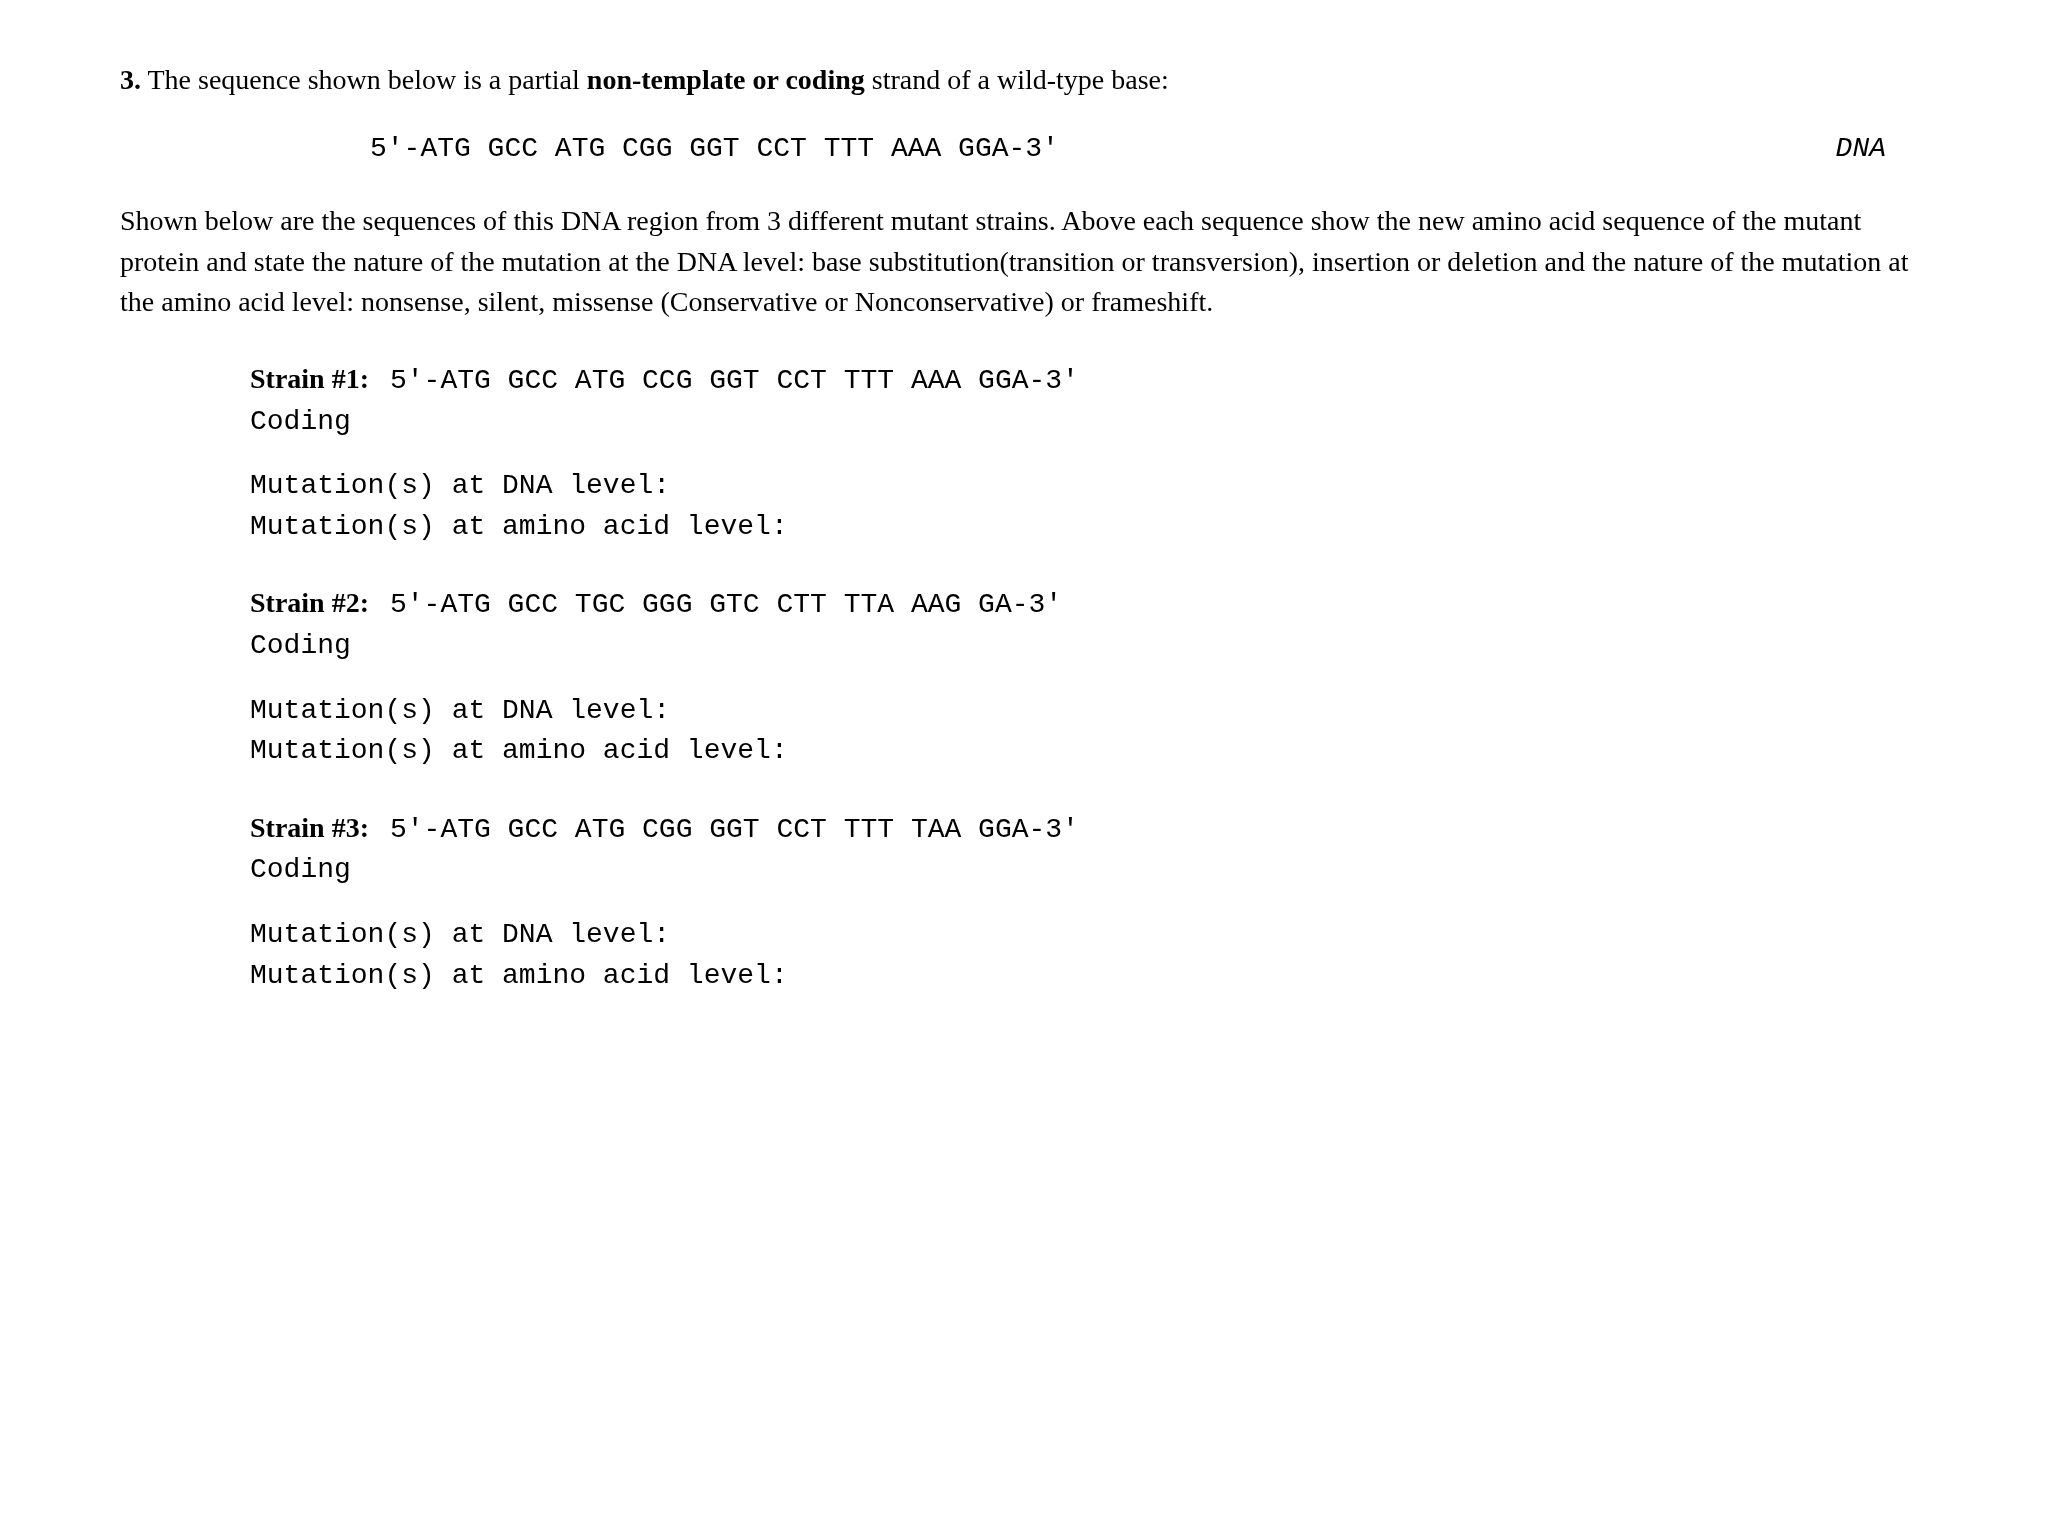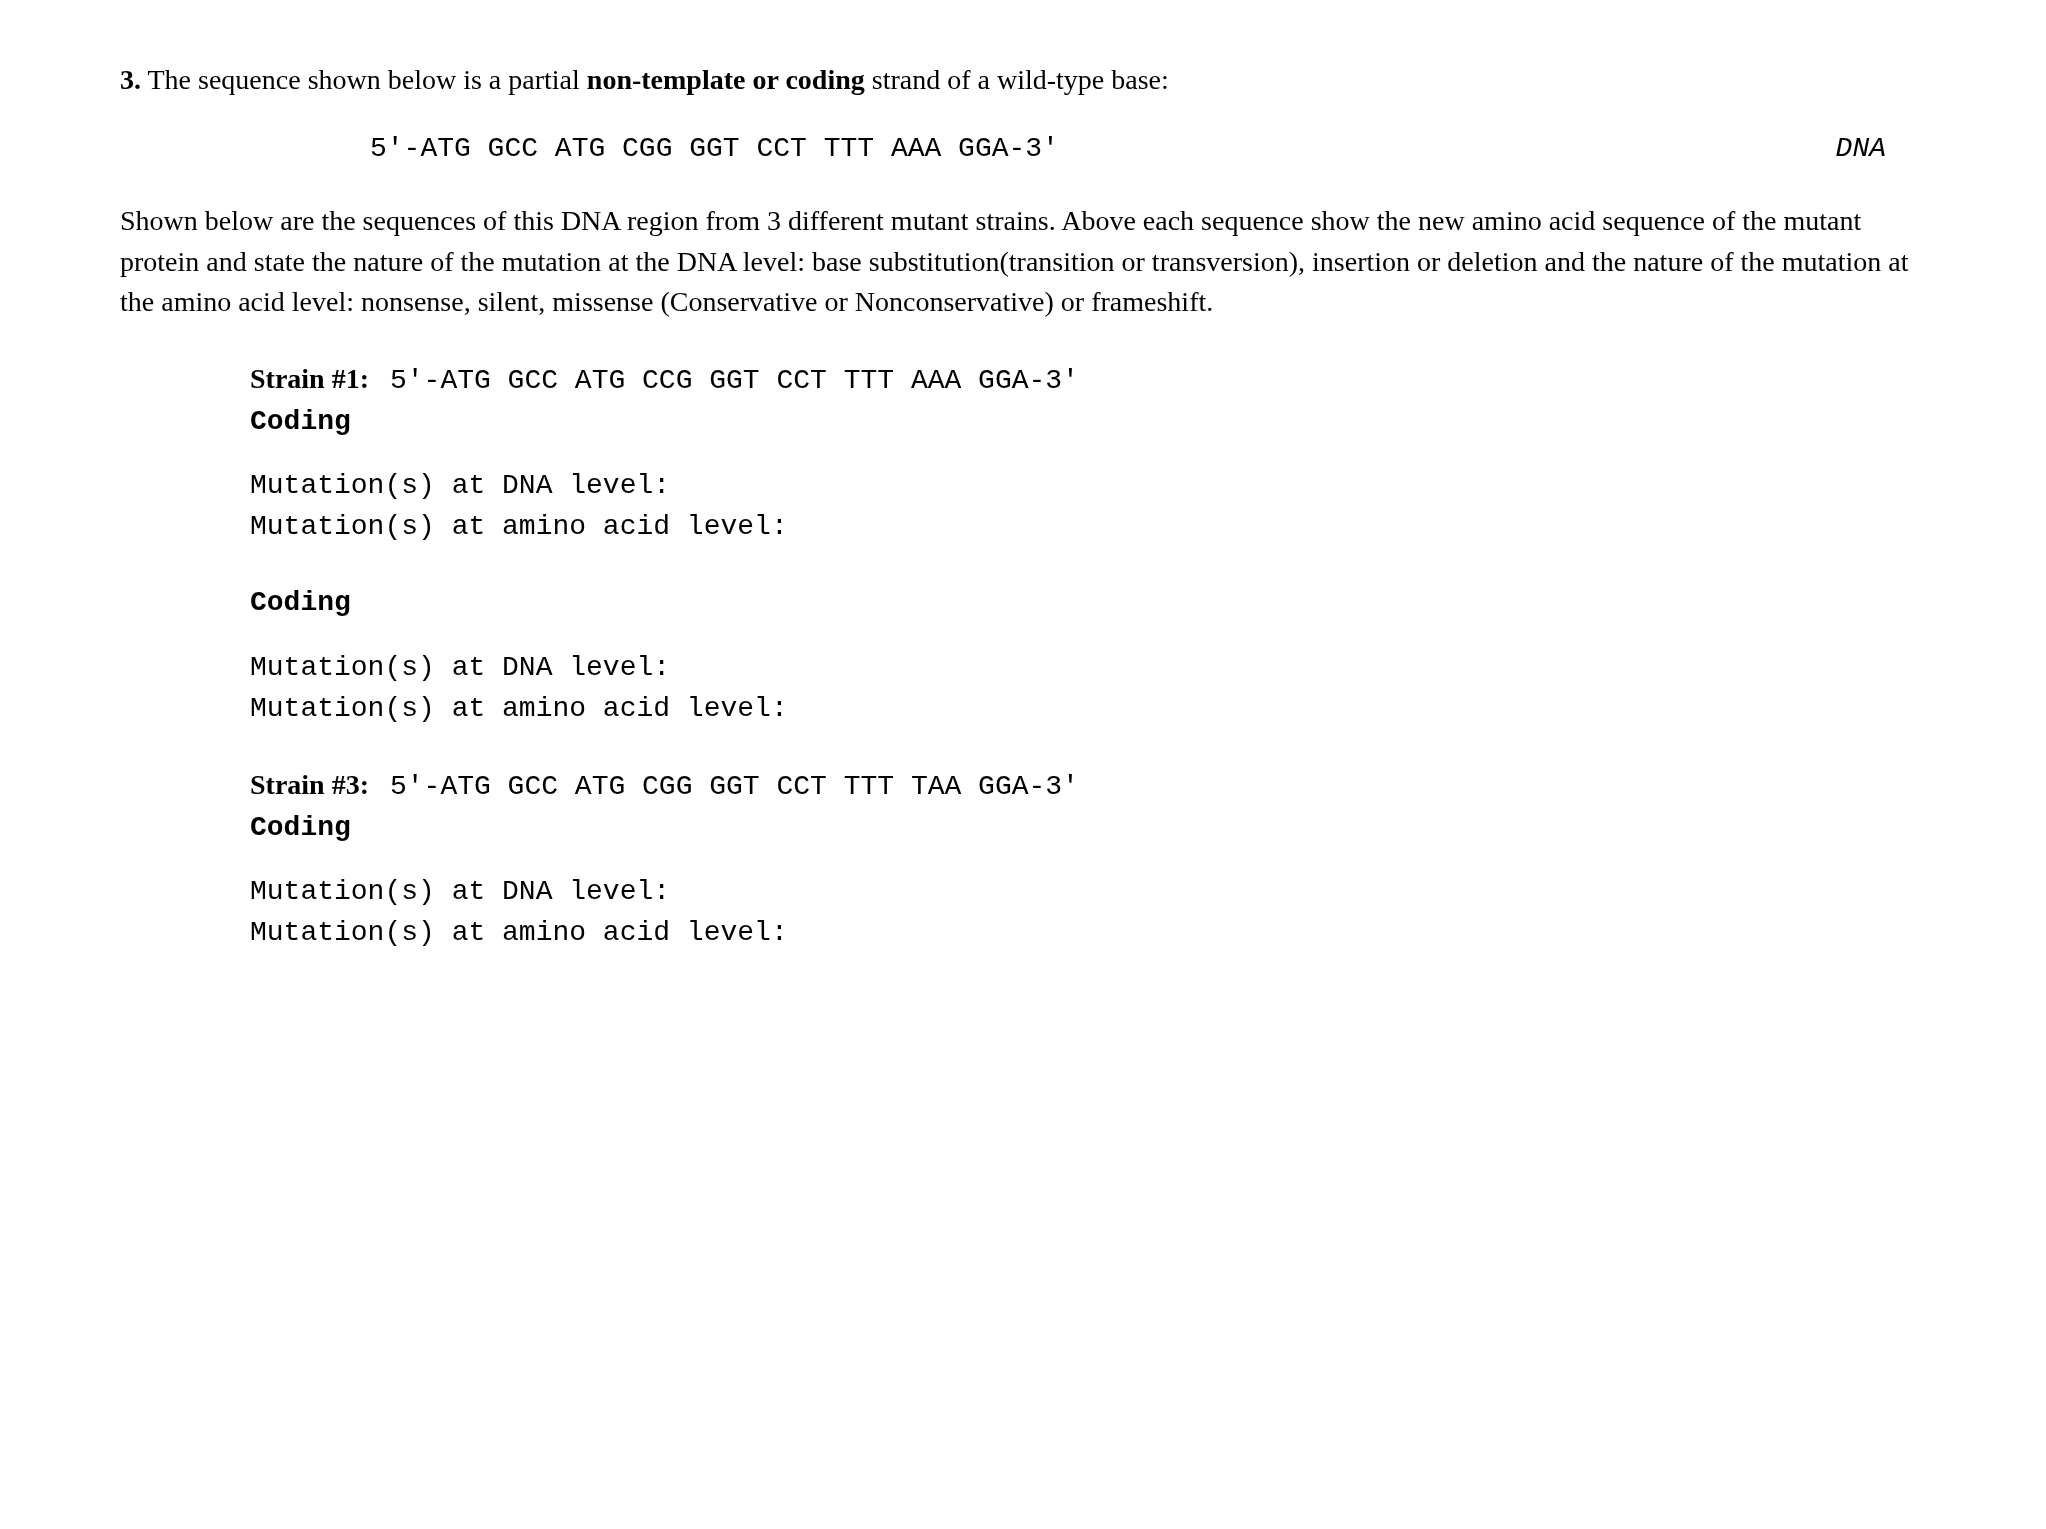--- a/index.html
+++ b/index.html
@@ -57,21 +57,21 @@
     }
     .strain-label {
       font-weight: bold;
       white-space: pre;
     }
     .strain-seq {
       font-weight: normal;
       white-space: pre;
     }
     .strain-coding {
-      font-weight: bold;
+      font-weight: normal;
       padding-right: 40px;
       text-align: center;
     }
     .strain-left-group {
       display: flex;
       align-items: baseline;
     }
     .mutation-line {
       white-space: pre;
     }
@@ -99,20 +99,24 @@
       <span class="strain-seq mono">5'-ATG GCC ATG CCG GGT CCT TTT AAA GGA-3'</span>
     </div>
     <span class="strain-coding mono">Coding</span>
   </div>
   <div class="mono mutation-line">Mutation(s) at DNA level:</div>
   <div class="mono mutation-line">Mutation(s) at amino acid level:</div>
 </div>
 
 <div class="strain-block">
   <div class="strain-header">
+    <div class="strain-left-group">
+      <span class="strain-label"><span>Strain #2:</span>   </span>
+      <span class="strain-seq mono">5'-ATG GCC TGC GGG GTC CTT TTA AAG GA-3'</span>
+    </div>
     <span class="strain-coding mono">Coding</span>
   </div>
   <div class="mono mutation-line">Mutation(s) at DNA level:</div>
   <div class="mono mutation-line">Mutation(s) at amino acid level:</div>
 </div>
 
 <div class="strain-block">
   <div class="strain-header">
     <div class="strain-left-group">
       <span class="strain-label"><span>Strain #3:</span>   </span>

